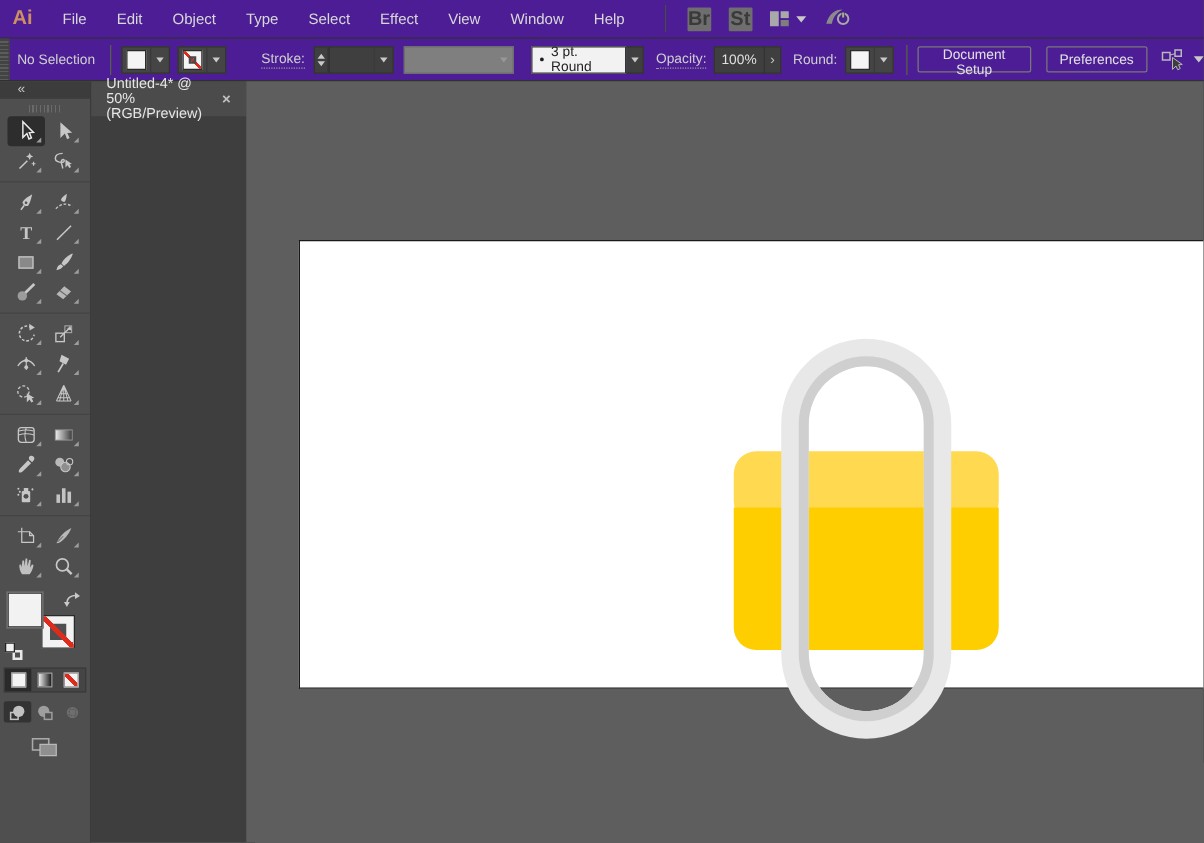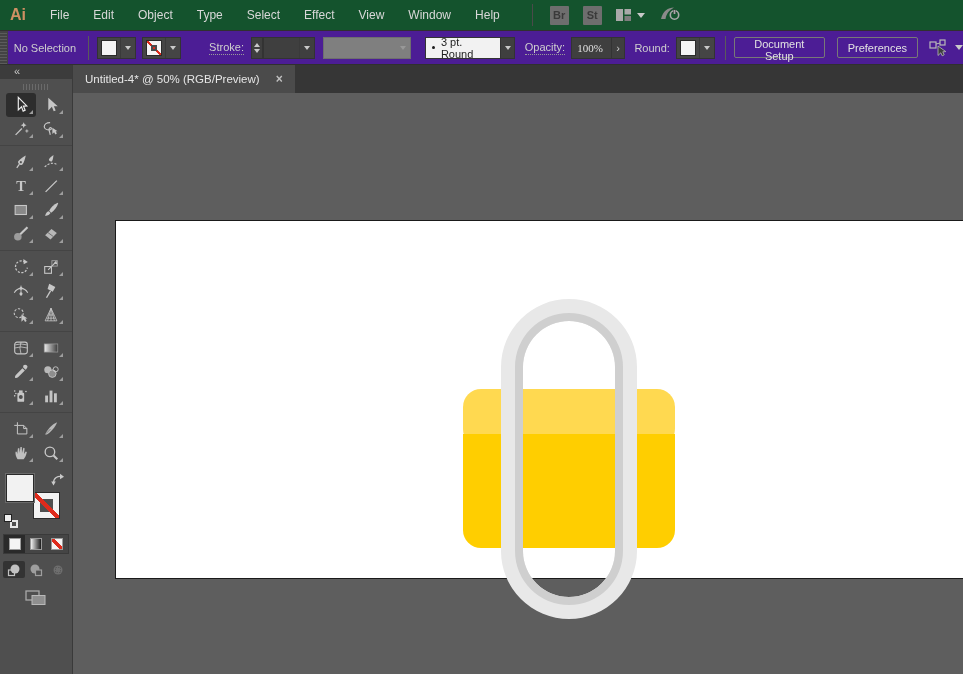--- a/index.html
+++ b/index.html
@@ -2,29 +2,29 @@
 <html style="--canvas: #5E5E5E; --artboard: #FFFFFF; --nonered: #DE2B1C; --logo: #CE9063;"><head>
 <meta charset="utf-8">
 <style>
   * { margin:0; padding:0; box-sizing:border-box; }
   html,body { width:963px; height:674px; overflow:hidden; }
   body { font-family:"Liberation Sans", sans-serif; background:#3E3E3E; color:#D6D6D6;
          -webkit-font-smoothing:antialiased; }
   #app { position:relative; width:963px; height:674px; display:flex; flex-direction:column; }
 
   
-  .menubar { height:48px; background:#14532d; display:flex; align-items:center;
+  .menubar { height:48px; background:#4c1d95; display:flex; align-items:center;
              border-bottom:1px solid #303030; flex:0 0 30px; }
   .logo { color:var(--logo,#CE9063); font-weight:bold; font-size:16px; padding:0 12px 0 10px; letter-spacing:0; }
   .menus { display:flex; align-items:center; height:100%; }
   .menu-item { font-size:12px; color:#D8D8D8; padding:0 12px; line-height:30px; cursor:default; }
   .mb-right { display:flex; align-items:center; margin-left:10px; }
   .sep-v { width:1px; height:22px; background:#2E2E2E; border-right:1px solid #4A4A4A; margin:0 10px; }
   .sq-btn { width:19px; height:19px; background:#6E6E6E; border:none; border-radius:1px;
-            color:#3A3A3A; font-weight:bold; font-size:11px; font-family:"Liberation Sans",sans-serif;
+            color:#3A3A3A; font-weight:bold; font-size:16px; font-family:"Liberation Sans",sans-serif;
             margin:0 7px; line-height:19px; text-align:center; padding:0; }
   .ws-wrap { display:flex; align-items:center; margin:0 6px; }
   .chev { width:0; height:0; border-left:4px solid transparent; border-right:4px solid transparent;
           border-top:5px solid #C9C9C9; display:inline-block; margin-left:5px; }
 
   
   .controlbar { height:34px; background:#4c1d95; display:flex; align-items:center;
                 border-bottom:1px solid #303030; flex:0 0 34px; font-size:11px; }
   .grip { width:9px; height:100%; background:repeating-linear-gradient(0deg,#5C5C5C 0 1px,#434343 1px 3px);
           border-right:1px solid #424242; }
@@ -39,21 +39,21 @@
   .chev-cell { width:15px; height:100%; display:flex; align-items:center; justify-content:center;
                border-left:1px solid #3A3A3A; }
   .chev-sm { width:0; height:0; border-left:3.5px solid transparent; border-right:3.5px solid transparent;
              border-top:4.5px solid #C9C9C9; }
   .stepper { width:14px; height:22px; background:#3F3F3F; border:1px solid #333; display:flex;
              flex-direction:column; align-items:center; justify-content:center; gap:2px; }
   .st-up { width:0;height:0;border-left:3.5px solid transparent;border-right:3.5px solid transparent;border-bottom:4px solid #C9C9C9; }
   .st-dn { width:0;height:0;border-left:3.5px solid transparent;border-right:3.5px solid transparent;border-top:4px solid #C9C9C9; }
   .combo { height:22px; background:#3F3F3F; border:1px solid #333; display:flex; align-items:center;
            color:#E0E0E0; }
-  .combo .val { flex:1; padding:0 5px;font-family:Liberation Serif, serif; }
+  .combo .val { flex:1; padding:0 5px; }
   .combo-dis { background:#7F7F7F; border-color:#6E6E6E; }
   .combo-dis .chev-cell { border-left:none; }
   .combo-dis .chev-sm { border-top-color:#989898; }
   .brush-field { height:22px; background:#F2F2F2; border:1px solid #333; color:#1E1E1E;
                  display:flex; align-items:center; padding:0 6px; gap:6px; }
   .brush-dot { width:3px; height:3px; background:#1E1E1E; border-radius:50%; }
   .cb-btn { height:21px; border:1px solid #787878; border-radius:2px; background:transparent;
             color:#E2E2E2; font-size:11px; font-family:"Liberation Sans",sans-serif; padding:0 10px; }
   .arrow-cell { width:16px; height:22px; background:#3F3F3F; border:1px solid #333; border-left:none;
                 color:#C9C9C9; display:flex; align-items:center; justify-content:center; font-size:11px; }
@@ -93,21 +93,21 @@
   .trio-sw { width:12px; height:12px; border:1px solid #9A9A9A; background:#F4F4F4; }
   .grad-sw { background:linear-gradient(90deg,#F0F0F0,#1A1A1A); }
   .trio-none { background:linear-gradient(to top right, transparent 38%, var(--nonered,#DE2B1C) 38%, var(--nonered,#DE2B1C) 62%, transparent 62%), #F4F4F4; }
 
   .drawmodes { display:flex; width:66px; margin:7px auto 0 auto; }
   .dm-cell { width:22px; height:17px; display:flex; align-items:center; justify-content:center; }
   .dm-cell.active { background:#333; border-radius:2px; }
   .screenmode { margin:12px auto 0 auto; }
 
   
-  .content { flex:1; display:flex; flex-direction:column; min-width:0; }
+  .content { flex:1; display:flex; min-width:0; }
   .tabbar { height:28px; background:#363636; display:flex; flex:0 0 28px; }
   .tab { background:#4B4B4B; display:flex; align-items:center; padding:0 10px 0 12px;
          font-size:11.5px; color:#E6E6E6; gap:14px; }
   .tab-close { color:#C0C0C0; font-size:12px; font-weight:bold; padding:0 2px; }
   .canvas { flex:1; position:relative; background:var(--canvas,#5E5E5E); overflow:hidden; }
   .artboard { position:absolute; left:42px; top:127px; width:calc(100% - 42px); height:359px;
               background:var(--artboard,#FFF); border:1px solid #1A1A1A; border-right:none; }
   .artwork-svg { position:absolute; left:0; top:0; width:890px; height:582px; pointer-events:none; }
 </style>
 </head>

